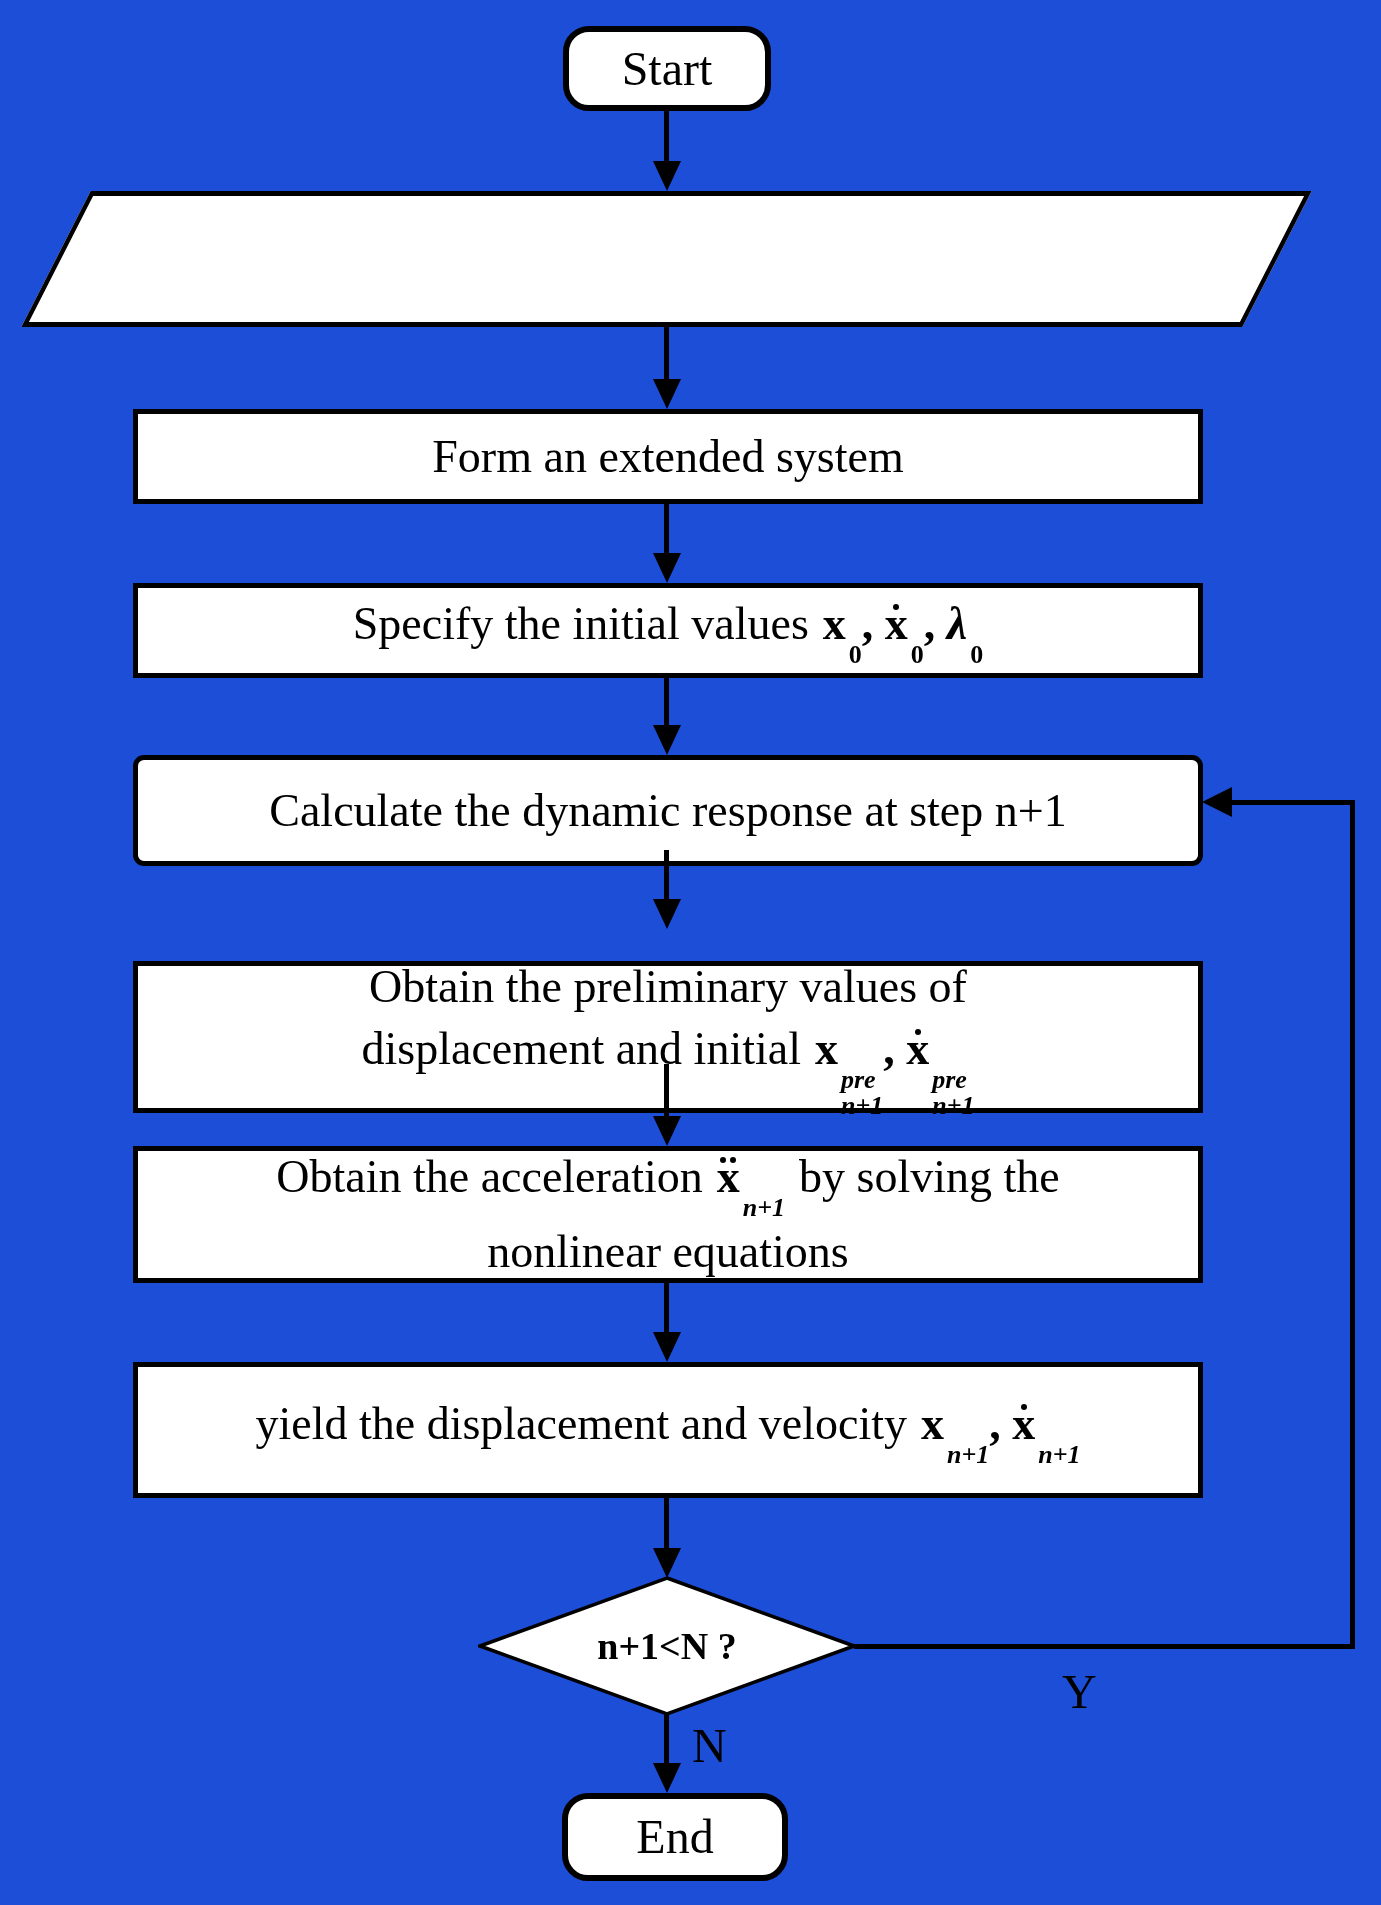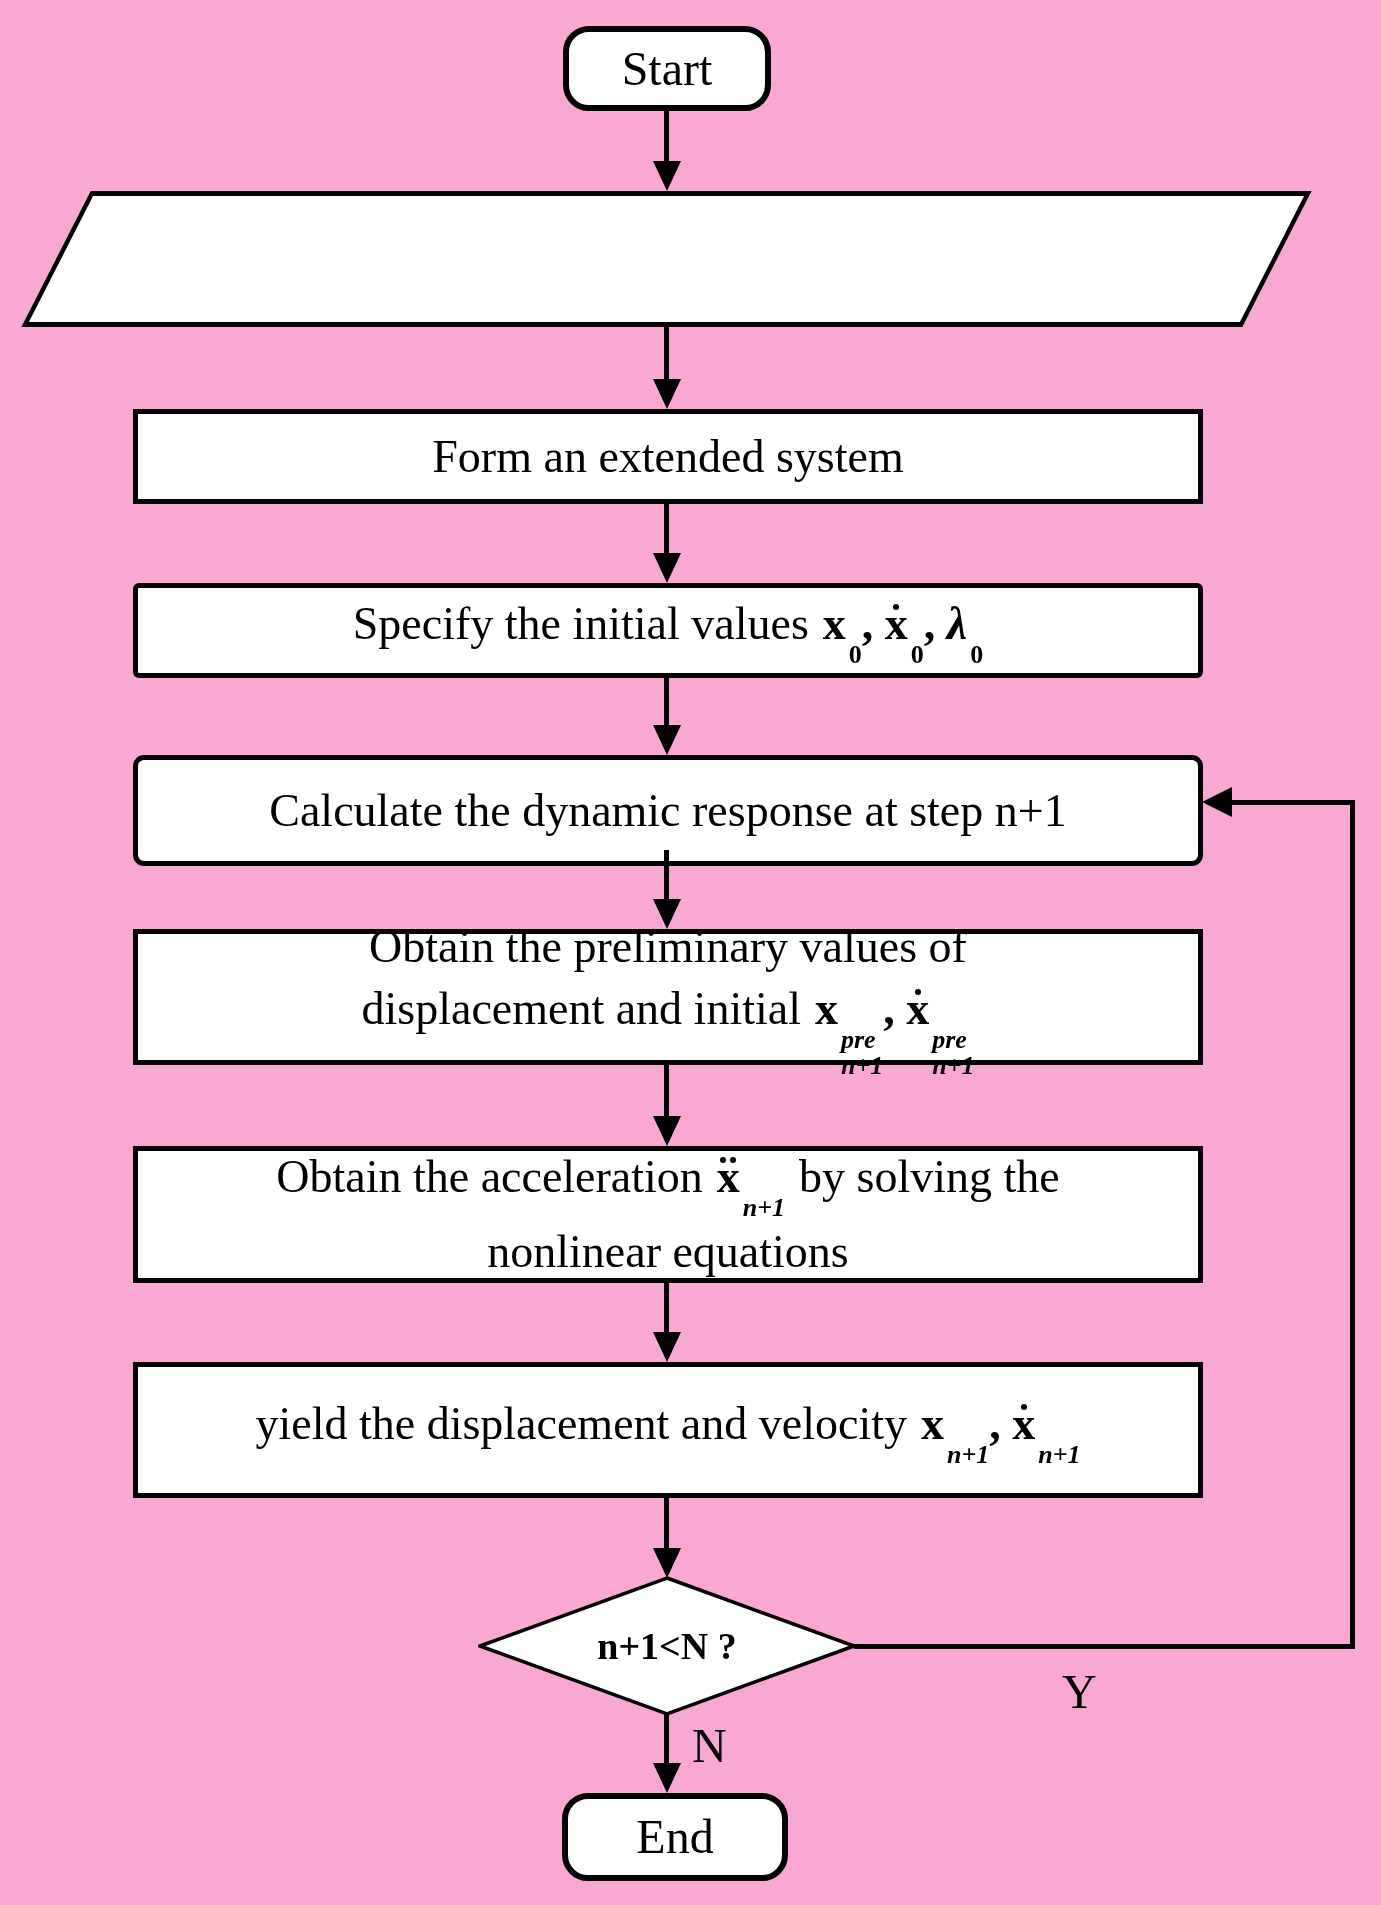--- a/index.html
+++ b/index.html
@@ -1,16 +1,16 @@
 <!DOCTYPE html>
 <html><head>
 <meta charset="utf-8">
 <style>
   html,body{margin:0;padding:0;background:#ffffff;}
-  .canvas{position:relative;width:1381px;height:1905px;background:#f9a8d4;
+  .canvas{position:relative;width:1381px;height:1905px;background:#1d4ed8;
           font-family:"Liberation Serif","DejaVu Serif",serif;color:#000;overflow:hidden;}
 
   .node{position:absolute;box-sizing:border-box;background:#fff;border:5px solid #000;
         display:flex;flex-direction:column;align-items:center;justify-content:center;
         text-align:center;font-size:46px;line-height:62px;}
   .terminator{border-width:6px;border-radius:26px;font-size:48px;}
   .rect{left:133px;width:1070px;}
 
   .para-shape{position:absolute;left:56px;top:191px;width:1221px;height:136px;
               box-sizing:border-box;border:5px solid #000;background:#fff;
@@ -66,21 +66,21 @@
   <div class="shaft" style="top:327px;height:52px;"></div>
   <div class="head-down" style="top:379px;"></div>
 
   <div class="node rect" style="top:409px;height:95px;">
     <span>Form an extended system</span>
   </div>
 
   <div class="shaft" style="top:503px;height:50px;"></div>
   <div class="head-down" style="top:553px;"></div>
 
-  <div class="node rect" style="top:583px;height:95px;border-radius:6px;">
+  <div class="node rect" style="top:583px;height:95px;">
     <div>
       <span>Specify the initial values</span><span class="math"><span><span class="mbase">x</span><span class="stack">
               <span class="upr">0</span>
             </span></span><span class="mcomma">, </span><span><span class="mbase">x<span class="mdots">
                 <b></b>
               </span></span><span class="stack">
               <span class="upr">0</span>
             </span></span><span class="mcomma">, </span><span><span class="mbase mital">λ</span><span class="stack">
               <span class="upr">0</span>
             </span></span></span>
@@ -90,21 +90,21 @@
   <div class="shaft" style="top:677px;height:48px;"></div>
   <div class="head-down" style="top:725px;"></div>
 
   <div class="node rect" style="top:755px;height:111px;border-radius:11px;">
     <span>Calculate the dynamic response at step n+1</span>
   </div>
 
   <div class="shaft" style="top:850px;height:49px;"></div>
   <div class="head-down" style="top:899px;"></div>
 
-  <div class="node rect" style="top:929px;height:136px;">
+  <div class="node rect" style="top:961px;height:152px;">
     <div>Obtain the preliminary values of</div>
     <div>
       <span>displacement and initial</span><span class="math"><span><span class="mbase">x</span><span class="stack">
               <span class="">pre</span>
               <span class="">n+1</span>
             </span></span><span class="mcomma">, </span><span><span class="mbase">x<span class="mdots">
                 <b></b>
               </span></span><span class="stack">
               <span class="">pre</span>
               <span class="">n+1</span>

